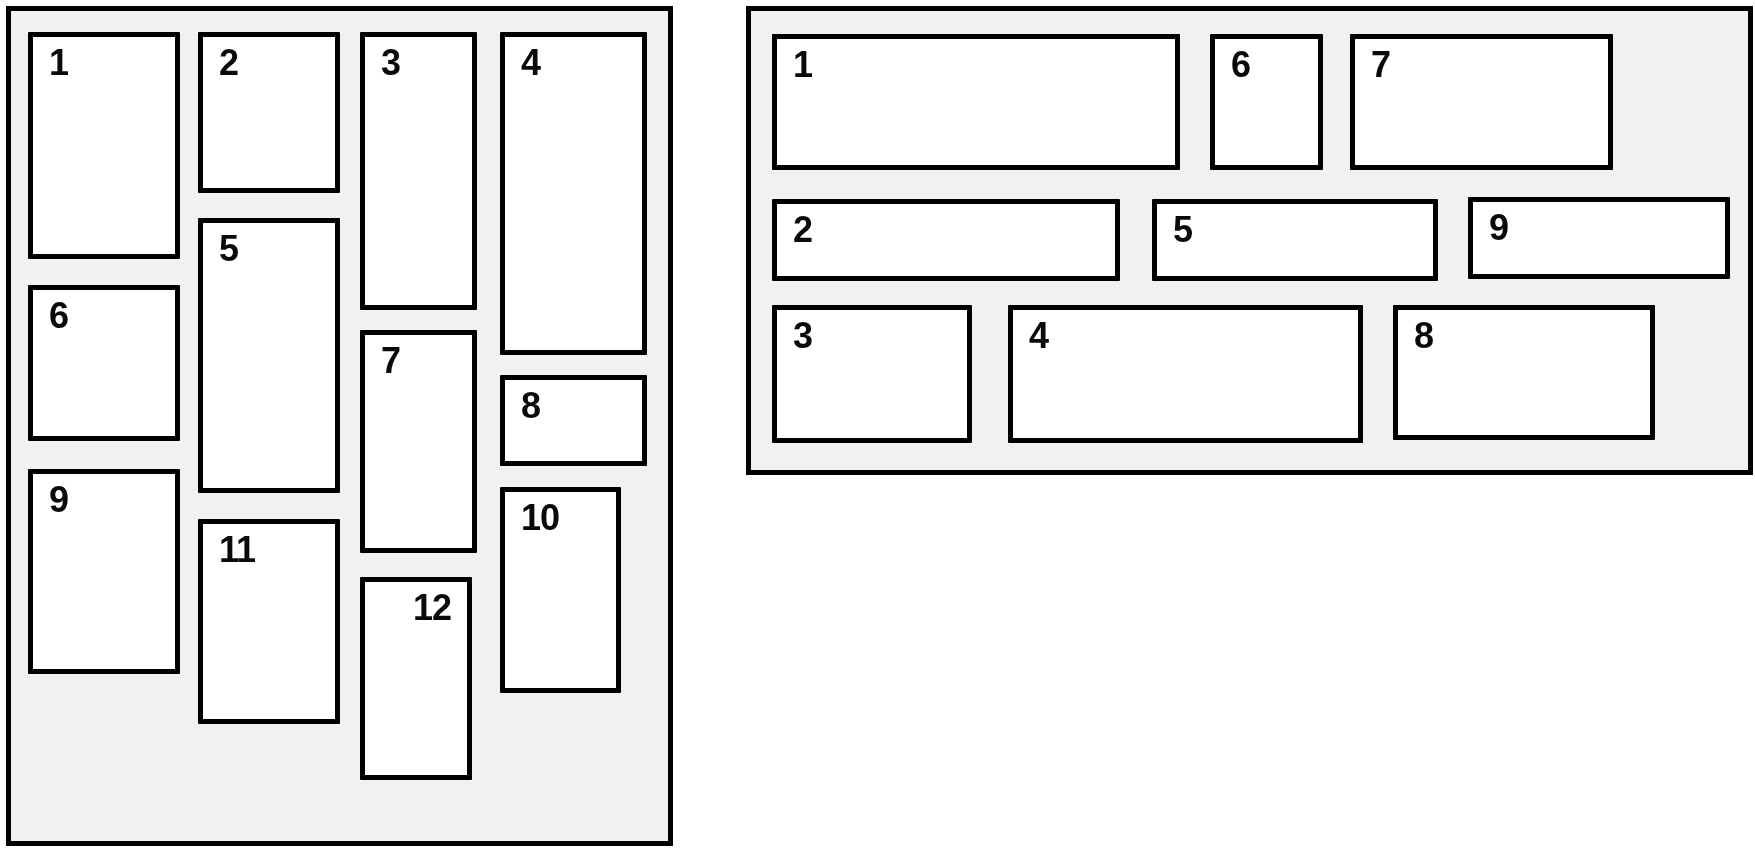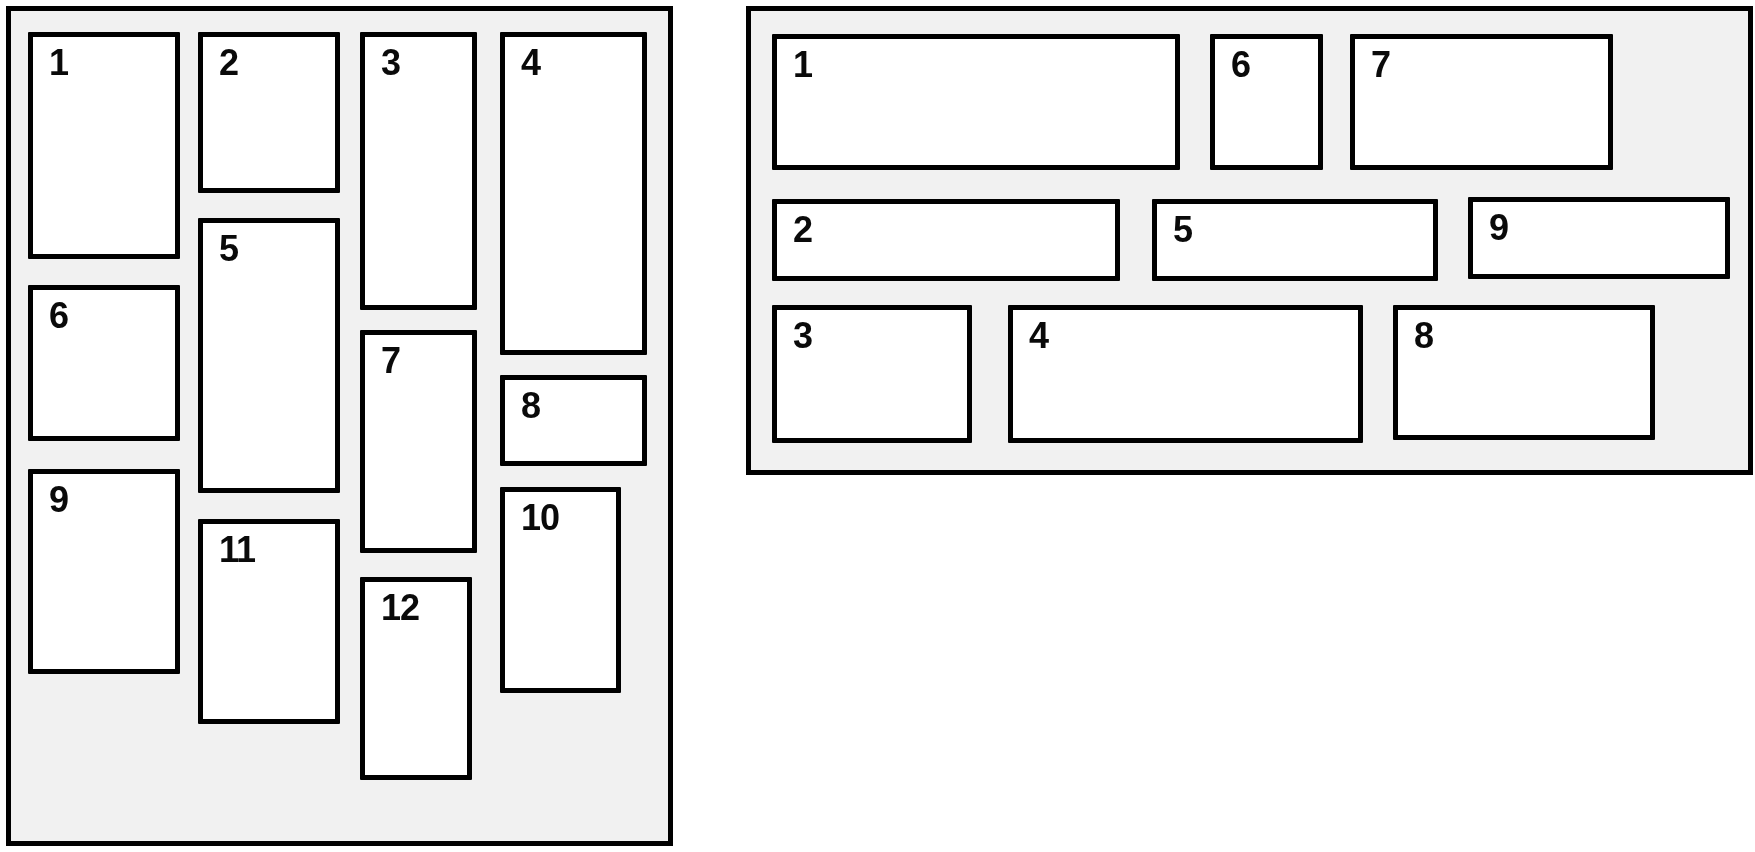--- a/index.html
+++ b/index.html
@@ -70,21 +70,21 @@
       </div>
       <div class="box" style="left: 17px; top: 458px; width: 152px; height: 205px;">
         <span class="box-label">9</span>
       </div>
       <div class="box" style="left: 489px; top: 476px; width: 121px; height: 206px;">
         <span class="box-label">10</span>
       </div>
       <div class="box" style="left: 187px; top: 508px; width: 142px; height: 205px;">
         <span class="box-label">11</span>
       </div>
-      <div class="box" style="left: 349px; top: 566px; width: 112px; height: 203px;">
+      <div class="box" style="left: 349px; top: 566px; width: 112px; height: 203px; padding-left: 32px;">
         <span class="box-label">12</span>
       </div>
     </div>
   <div class="panel" id="panel-1" style="left: 746px; top: 6px; width: 1007px; height: 469px;">
       <div class="box" style="left: 21px; top: 23px; width: 408px; height: 136px;">
         <span class="box-label">1</span>
       </div>
       <div class="box" style="left: 21px; top: 188px; width: 348px; height: 82px;">
         <span class="box-label">2</span>
       </div>

